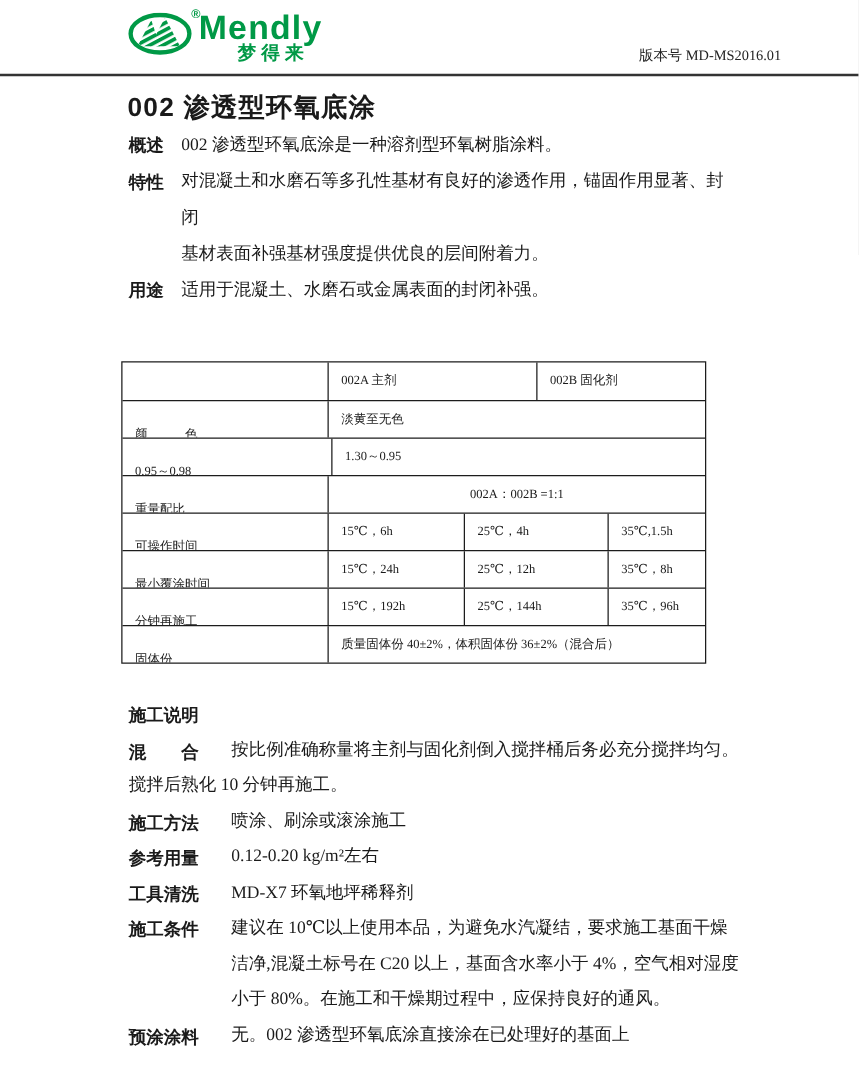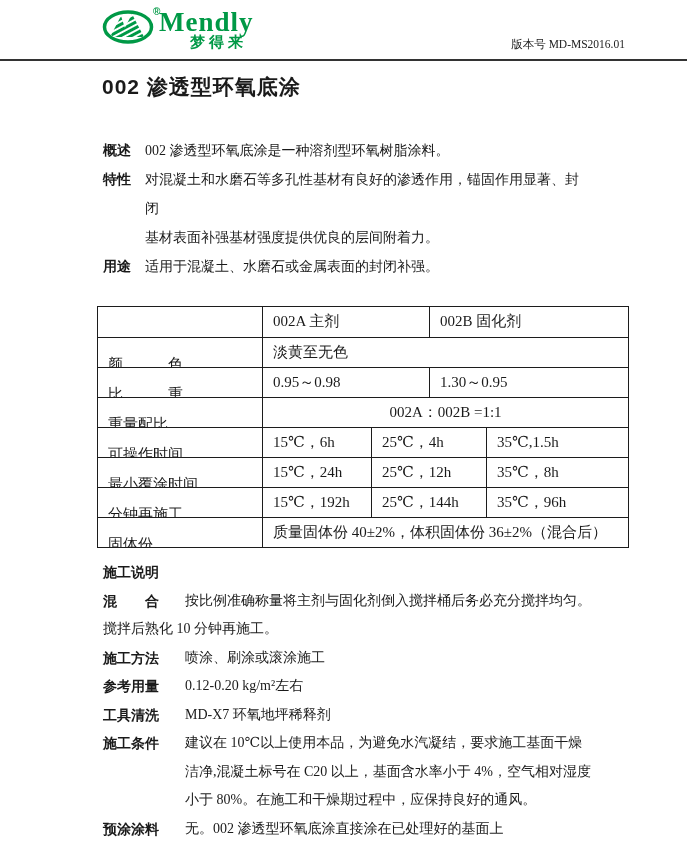--- a/index.html
+++ b/index.html
@@ -9,40 +9,40 @@
     background:#ffffff; overflow:hidden;
     font-family:"Liberation Serif","DejaVu Serif",serif;
     color:#1a1a1a;
   }
   
   .logo-mark { position:absolute; left:102px; top:10px; }
   .reg-mark  { position:absolute; left:153px; top:6px; font-size:10px; font-weight:bold;
                color:#009946; font-family:"Liberation Sans","DejaVu Sans",sans-serif; }
   .brand-en  { position:absolute; left:159px; top:7px; font-size:27px; font-weight:bold;
                letter-spacing:1px; color:#009946;
-               font-family:Liberation Serif, serif; }
+               font-family:Liberation Sans, sans-serif; }
   .brand-cn  { position:absolute; left:190px; top:33px; font-size:15px; font-weight:bold;
                letter-spacing:4px; color:#009946;
                font-family:"Liberation Sans","DejaVu Sans",sans-serif; }
   .version   { position:absolute; top:37px; right:62px; font-size:11.5px; color:#222; }
   .head-rule { position:absolute; top:59px; left:0; width:687px; height:2px; background:#333; }
   
   .title { position:absolute; top:73px; left:102px; font-size:21px; font-weight:bold;
            letter-spacing:1px; line-height:28px;
            font-family:"Liberation Sans","DejaVu Sans",sans-serif; }
   
-  .intro { position:absolute; top:136px; left:103px; width:488px;
+  .intro { position:absolute; top:102px; left:103px; width:488px;
            font-size:14px; line-height:29px; }
   .ov-item { position:relative; padding-left:42px; }
   .ov-item > .lbl { position:absolute; left:0; top:0; font-weight:bold;
            font-family:"Liberation Sans","DejaVu Sans",sans-serif; }
   .sec-heading { font-weight:bold; font-family:"Liberation Sans","DejaVu Sans",sans-serif; }
   
-  .spec-table { position:absolute; top:306px; left:97px; width:532px;
-           border:1px solid #1c1c1c; font-size:15px; }
+  .spec-table { position:absolute; top:289px; left:97px; width:468px;
+           border:1px solid #1c1c1c; font-size:10px; }
   .tr { display:flex; height:30px; border-top:1px solid #1c1c1c; }
   .tr:first-child { border-top:none; }
   .td { border-left:1px solid #1c1c1c; padding-left:10px; line-height:29px;
         white-space:nowrap; overflow:hidden; }
   .td:first-child { border-left:none;margin-top:12px; }
   .td.lab { width:164px; flex:none; }
   .w2a { width:167px; flex:none; }  .w2b { flex:1; }
   .w3a { width:109px; flex:none; }  .w3b { width:115px; flex:none; }  .w3c { flex:1; }
   .spanc { flex:1; }
   .spanc.center { text-align:center; padding-left:0; }
@@ -106,21 +106,20 @@
     <div class="tr">
       <div class="td lab"></div>
       <div class="td w2a">002A 主剂</div>
       <div class="td w2b">002B 固化剂</div>
     </div>
     <div class="tr">
       <div class="td lab">颜　　　色</div>
       <div class="td w2b">淡黄至无色</div>
     </div>
     <div class="tr">
-      <div class="td lab">比　　　重</div>
       <div class="td w2a">0.95～0.98</div>
       <div class="td w2b">1.30～0.95</div>
     </div>
     <div class="tr">
       <div class="td lab">重量配比</div>
       <div class="td spanc center">002A：002B =1:1</div>
     </div>
     <div class="tr">
       <div class="td lab">可操作时间</div>
       <div class="td w3a">15℃，6h</div>

